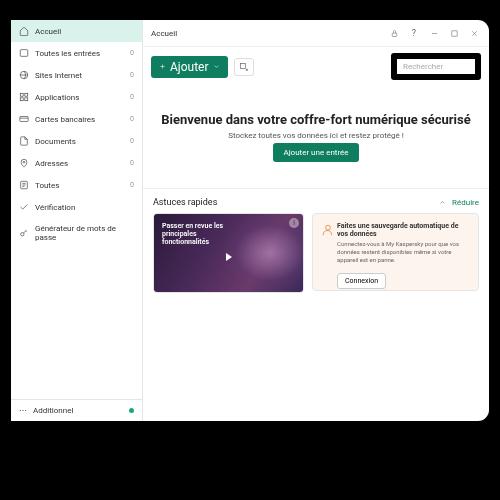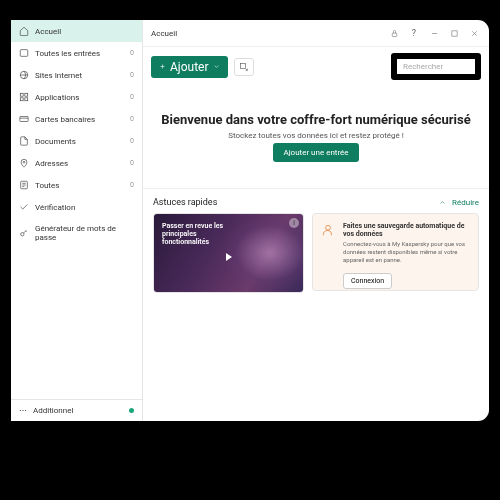--- a/index.html
+++ b/index.html
@@ -36,21 +36,21 @@
 .tipshdr .t{font-size:9px;font-weight:400;color:#222}
 .reduce{margin-left:auto;font-size:8px;color:#0f7d5f;display:flex;align-items:center;gap:6px}
 .reduce svg{width:7px;height:7px;stroke:#0f7d5f;fill:none;stroke-width:2}
 .cards{display:flex;gap:8px}
 .card{border:1px solid #e5e5e5;border-radius:4px;flex:1;overflow:hidden}
 .vid{background:linear-gradient(120deg,#2a1a3a 0%,#4a2a5a 40%,#6a3a6a 70%,#3a2a5a 100%);height:78px;position:relative;color:#fff;padding:8px;display:flex;flex-direction:column}
 .vid::after{content:"";position:absolute;right:0;top:0;bottom:0;width:55%;background:radial-gradient(ellipse at 60% 50%,rgba(200,150,200,0.6) 0%,rgba(100,60,120,0.3) 50%,transparent 70%)}
 .vid .vt{font-size:7px;font-weight:600;position:relative;z-index:1;max-width:55%}
 .play{position:absolute;left:50%;top:55%;transform:translate(-50%,-50%);width:0;height:0;border-left:6px solid #fff;border-top:4px solid transparent;border-bottom:4px solid transparent;z-index:1}
 .info-ico{position:absolute;top:4px;right:4px;width:10px;height:10px;border-radius:50%;background:rgba(255,255,255,0.4);color:#333;font-size:7px;display:flex;align-items:center;justify-content:center;z-index:2}
-.backup{background:#fdf4ed;padding:8px;display:flex;gap:8px;height:78px}
+.backup{background:#fdf4ed;padding:8px;display:flex;gap:2px;height:78px}
 .person{width:14px;flex-shrink:0}
 .person svg{width:14px;height:14px;stroke:#e38b4a;fill:none;stroke-width:1.5}
 .bcontent{flex:1}
 .btitle{font-size:7px;font-weight:700;color:#333;margin-bottom:2px}
 .bdesc{font-size:6px;color:#666;line-height:1.3;margin-bottom:5px}
 .loginbtn{border:1px solid #ccc;background:#fff;border-radius:3px;padding:3px 7px;font-size:7px;display:inline-block}
 </style>
 </head>
 <body>
 

